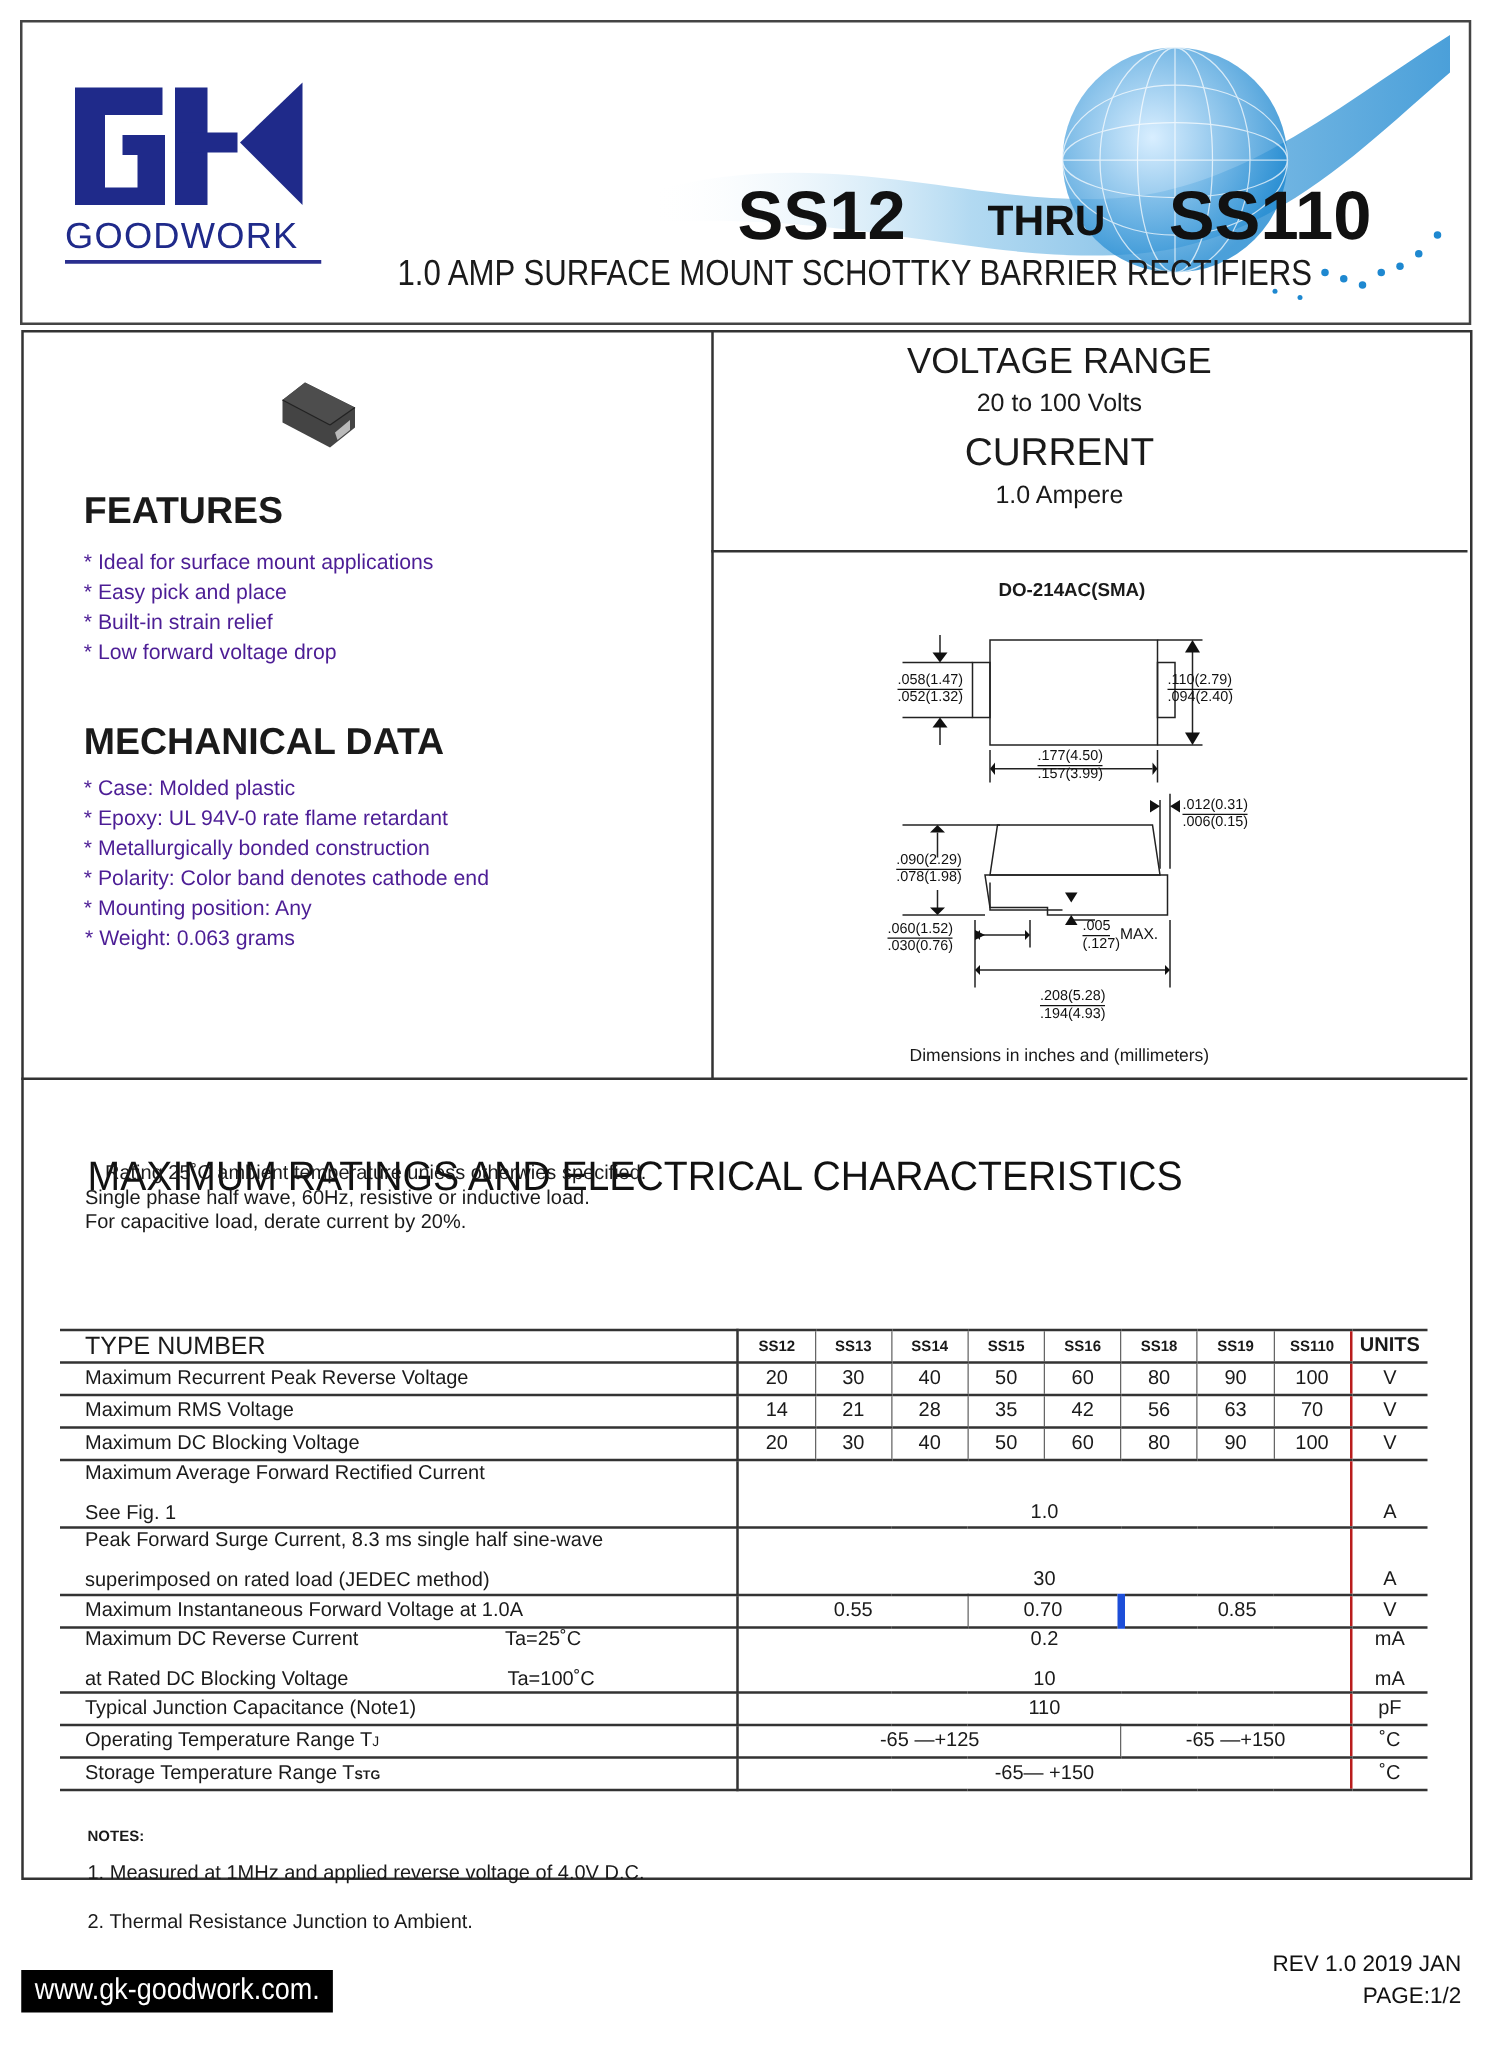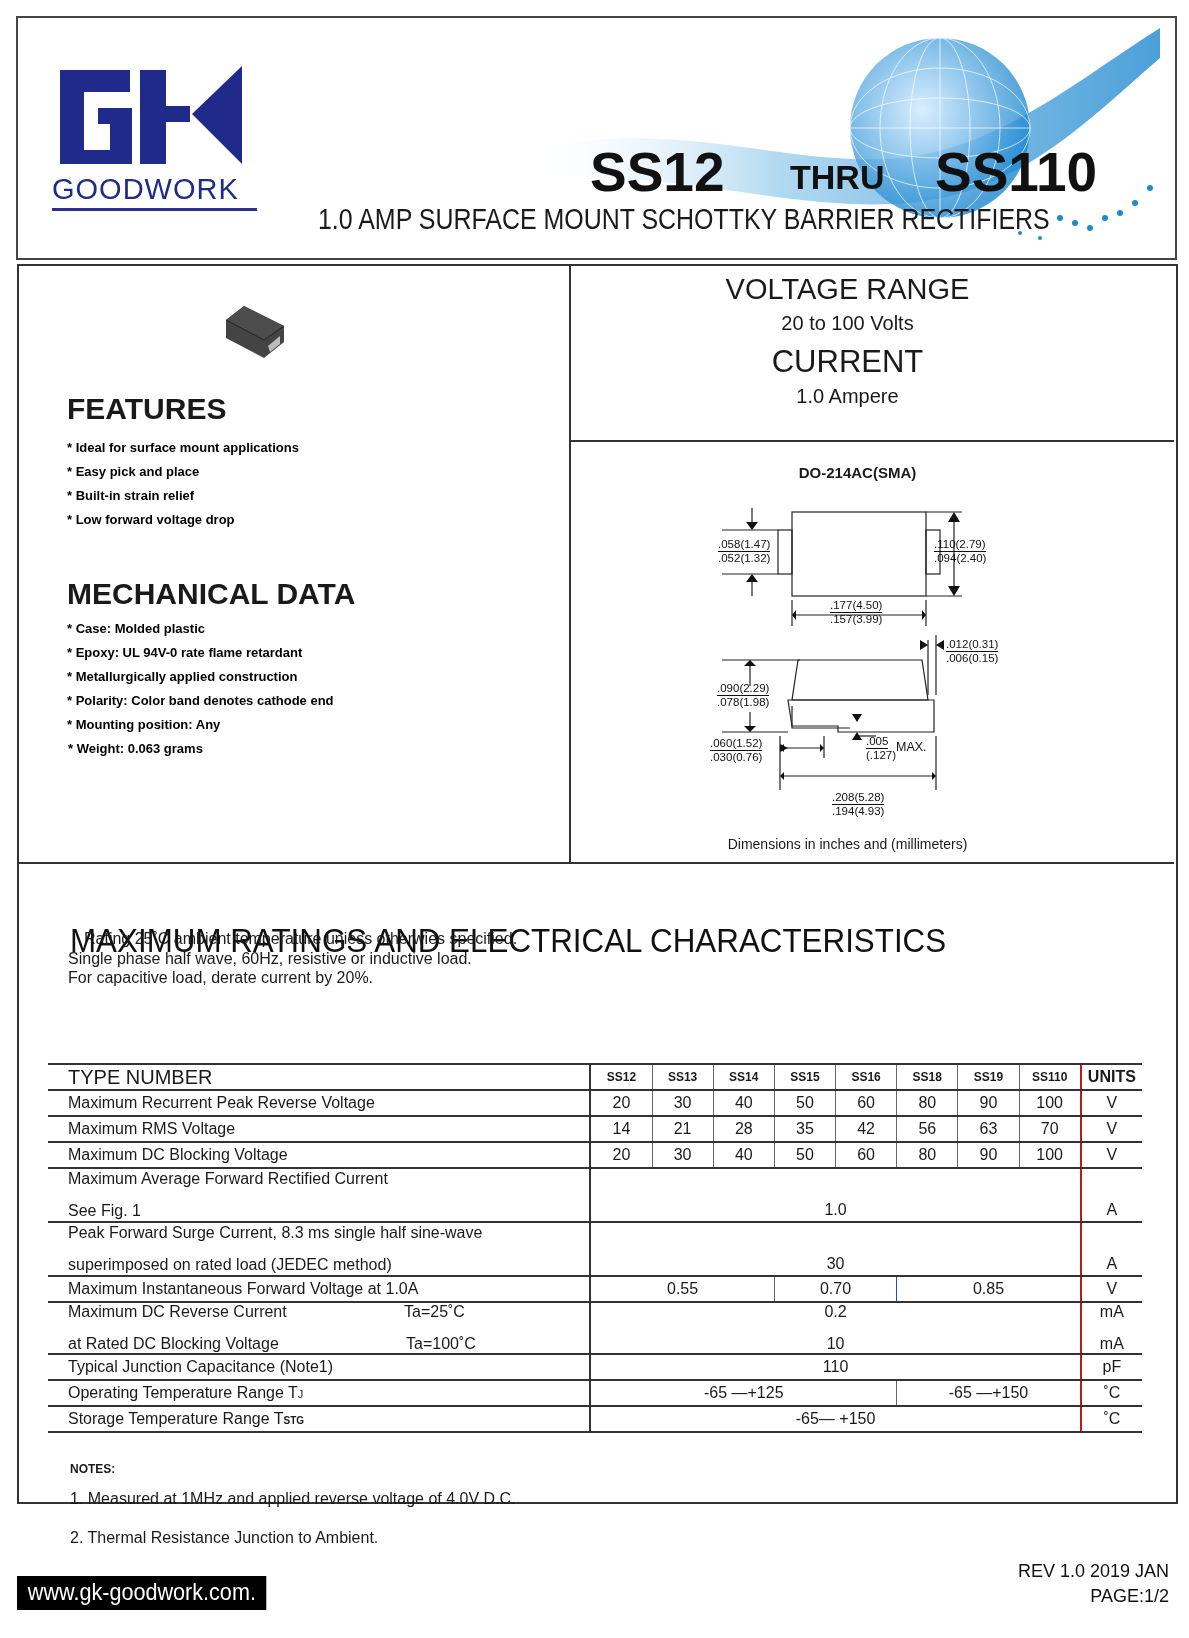--- a/index.html
+++ b/index.html
@@ -16,21 +16,21 @@
   #title-thru { left:790px; top:158px; font-size:34px; font-weight:bold; color:#111; }
   #title-part2 { left:935px; top:140px; font-size:55px; font-weight:bold; color:#111; }
   #subtitle { left:318px; top:203px; font-size:29px; color:#1a1a1a; transform:scaleX(0.86); transform-origin:left top; white-space:nowrap; }
 
   
   #mainbox { left:17px; top:264px; width:1157px; height:1236px; border:2px solid #333; }
   .vline { position:absolute; background:#333; width:2px; }
   .hline { position:absolute; background:#333; height:2px; }
 
   .h-feature { font-weight:bold; font-size:30px; color:#1a1a1a; }
-  .li { font-size:13px; color:#000000; white-space:nowrap;font-weight:bold; }
+  .li { font-size:17px; color:#4c1d95; white-space:nowrap; }
 
   .center-text { text-align:center; width:580px; left:595px; }
 
   .dim { font-size:11.5px; color:#111; white-space:nowrap; line-height:13px; }
   .dim .u { border-bottom:1px solid #111; display:inline-block; }
 
   
   #ratings-title { left:70px; top:922px; font-size:33px; color:#111; transform:scaleX(0.95); transform-origin:left top; white-space:nowrap; }
   .cond { font-size:16px; color:#1a1a1a; white-space:nowrap; }
 
@@ -121,21 +121,21 @@
 
 <div class="abs h-feature" style="left:67px; top:392px;">FEATURES</div>
 <div class="abs li" style="left:67px; top:440px;">* Ideal for surface mount applications</div>
 <div class="abs li" style="left:67px; top:464px;">* Easy pick and place</div>
 <div class="abs li" style="left:67px; top:488px;">* Built-in strain relief</div>
 <div class="abs li" style="left:67px; top:512px;">* Low forward voltage drop</div>
 
 <div class="abs h-feature" style="left:67px; top:577px;">MECHANICAL DATA</div>
 <div class="abs li" style="left:67px; top:621px;">* Case: Molded plastic</div>
 <div class="abs li" style="left:67px; top:645px;">* Epoxy: UL 94V-0 rate flame retardant</div>
-<div class="abs li" style="left:67px; top:669px;">* Metallurgically applied construction</div>
+<div class="abs li" style="left:67px; top:669px;">* Metallurgically bonded construction</div>
 <div class="abs li" style="left:67px; top:693px;">* Polarity: Color band denotes cathode end</div>
 <div class="abs li" style="left:67px; top:717px;">* Mounting position: Any</div>
 <div class="abs li" style="left:68px; top:741px;">* Weight: 0.063 grams</div>
 
 <div class="abs center-text" style="left:570px; width:555px; top:273px; font-size:29px;">VOLTAGE RANGE</div>
 <div class="abs center-text" style="left:570px; width:555px; top:312px; font-size:20px;">20 to 100 Volts</div>
 <div class="abs center-text" style="left:570px; width:555px; top:344px; font-size:31px;">CURRENT</div>
 <div class="abs center-text" style="left:570px; width:555px; top:385px; font-size:20px;">1.0 Ampere</div>
 
 <div class="abs center-text" style="left:570px; width:575px; top:464px; font-size:15px; font-weight:bold;">DO-214AC(SMA)</div>
@@ -296,21 +296,21 @@
       <div style="margin-bottom:14px;">Peak Forward Surge Current, 8.3 ms single half sine-wave</div>
       <div>superimposed on rated load (JEDEC method)</div>
     </td>
     <td class="merged" colspan="8" style="vertical-align:bottom; padding-bottom:2px;">30</td>
     <td class="unit" style="vertical-align:bottom; padding-bottom:2px;">A</td>
   </tr>
   <tr class="h1">
     <td class="param">Maximum Instantaneous Forward Voltage at 1.0A</td>
     <td class="merged" colspan="3">0.55</td>
     <td class="merged" colspan="2" style="border-left:1px solid #666;">0.70</td>
-    <td class="merged" colspan="3" style="border-left:1px solid #1d4ed8;">0.85</td>
+    <td class="merged" colspan="3" style="border-left:6px solid #1d4ed8;">0.85</td>
     <td class="unit">V</td>
   </tr>
   <tr class="h2">
     <td class="param">
       <div style="position:relative; margin-bottom:14px;"><span>Maximum DC Reverse Current</span><span style="position:absolute; left:336px;">Ta=25˚C</span></div>
       <div style="position:relative;"><span>at Rated DC Blocking Voltage</span><span style="position:absolute; left:338px;">Ta=100˚C</span></div>
     </td>
     <td class="merged" colspan="8">
       <div style="margin-bottom:14px;">0.2</div>
       <div>10</div>

